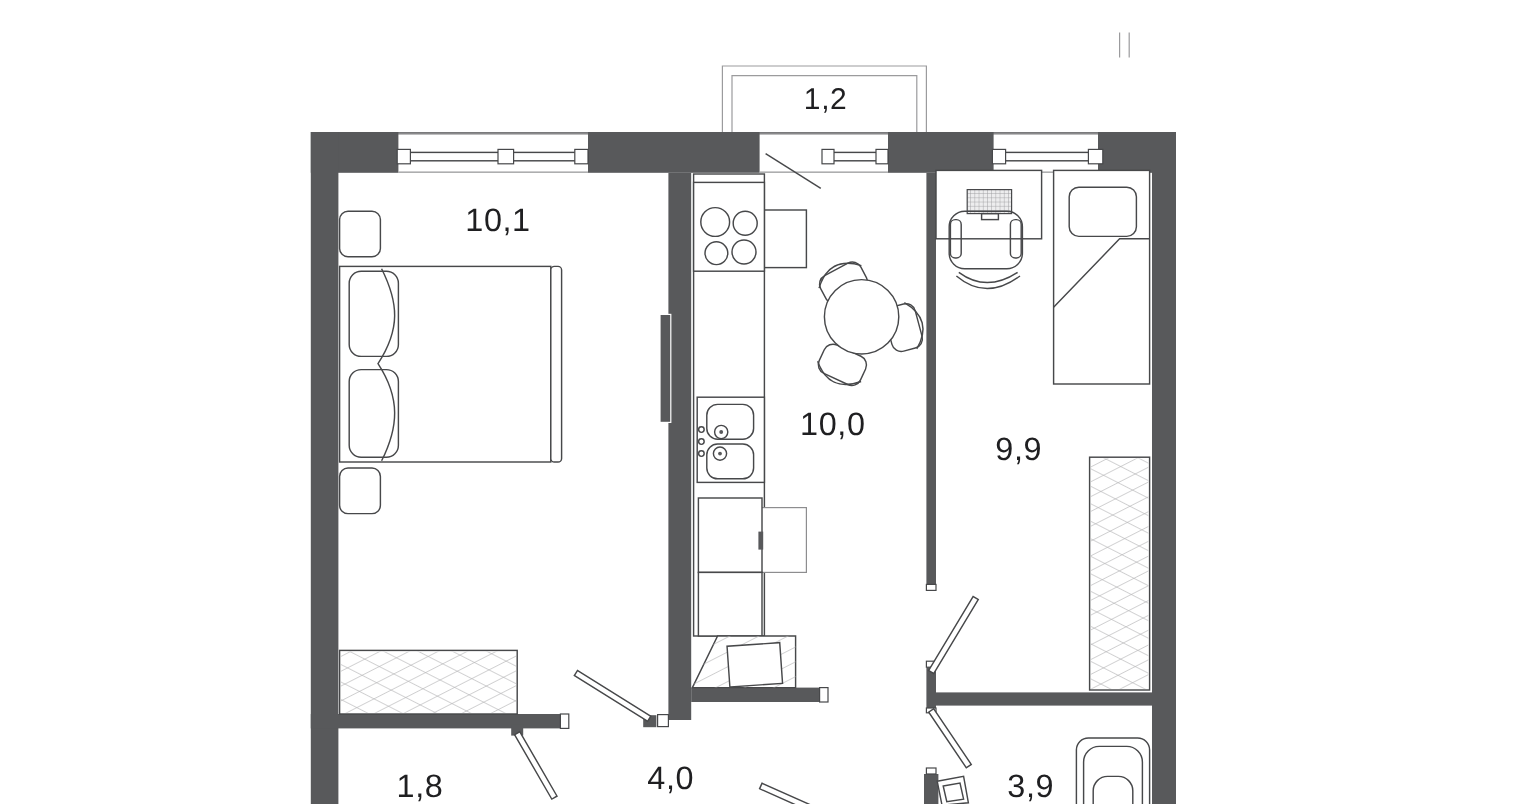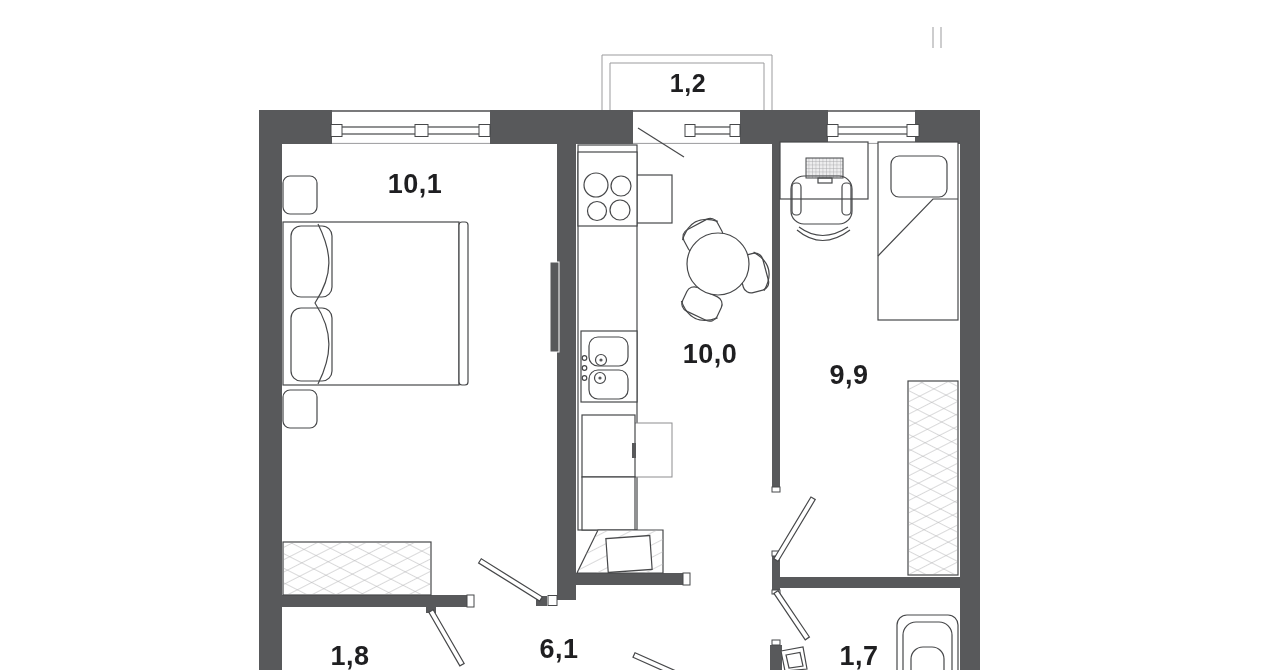--- a/index.html
+++ b/index.html
@@ -11,21 +11,21 @@
   .stage svg{position:absolute;left:0;top:0;}
   .w   {fill:var(--wall,#58595B);}
   .f   {fill:#fff;stroke:var(--line,#47484A);stroke-width:1.2;}
   .fn  {fill:none;stroke:var(--line,#47484A);stroke-width:1.2;}
   .thin{fill:none;stroke:var(--thin,#9B9B9D);stroke-width:1;}
   .cap {fill:#fff;stroke:var(--line,#47484A);stroke-width:1;}
   .leaf{fill:#fff;stroke:var(--line,#47484A);stroke-width:1.2;}
   .dk  {fill:var(--wall,#58595B);}
   .area-label{
     position:absolute;transform:translate(-50%,-50%);
-    font-weight:700;font-size:27px;letter-spacing:.5px;
+    font-weight:400;font-size:27px;letter-spacing:.5px;
     color:var(--label,#1F1F21);white-space:nowrap;
   }
   .area-label.small{font-size:25px;}
 </style>
 </head>
 <body>
 
 <div class="stage">
 
 <svg width="1280" height="670" viewBox="0 0 1280 670">
@@ -226,18 +226,18 @@
   <g transform="rotate(56 776 592)">
     <rect class="leaf" x="776" y="589.5" width="56" height="5"></rect>
   </g>
   <g transform="rotate(24 634 655)">
     <rect class="leaf" x="634" y="652.5" width="50" height="5"></rect>
   </g>
 </svg>
 
   <div class="area-label" style="left:415px;top:184px">10,1</div>
   <div class="area-label small" style="left:688px;top:83px">1,2</div>
-  <div class="area-label" style="left:710px;top:354px">10,0</div>
+  <div class="area-label" style="left:694px;top:354px">10,0</div>
   <div class="area-label" style="left:849px;top:375px">9,9</div>
-  <div class="area-label" style="left:559px;top:649px">6,1</div>
+  <div class="area-label" style="left:559px;top:649px">4,0</div>
   <div class="area-label" style="left:350px;top:656px">1,8</div>
-  <div class="area-label" style="left:859px;top:656px">1,7</div>
+  <div class="area-label" style="left:859px;top:656px">3,9</div>
 </div>
 
 </body></html>

